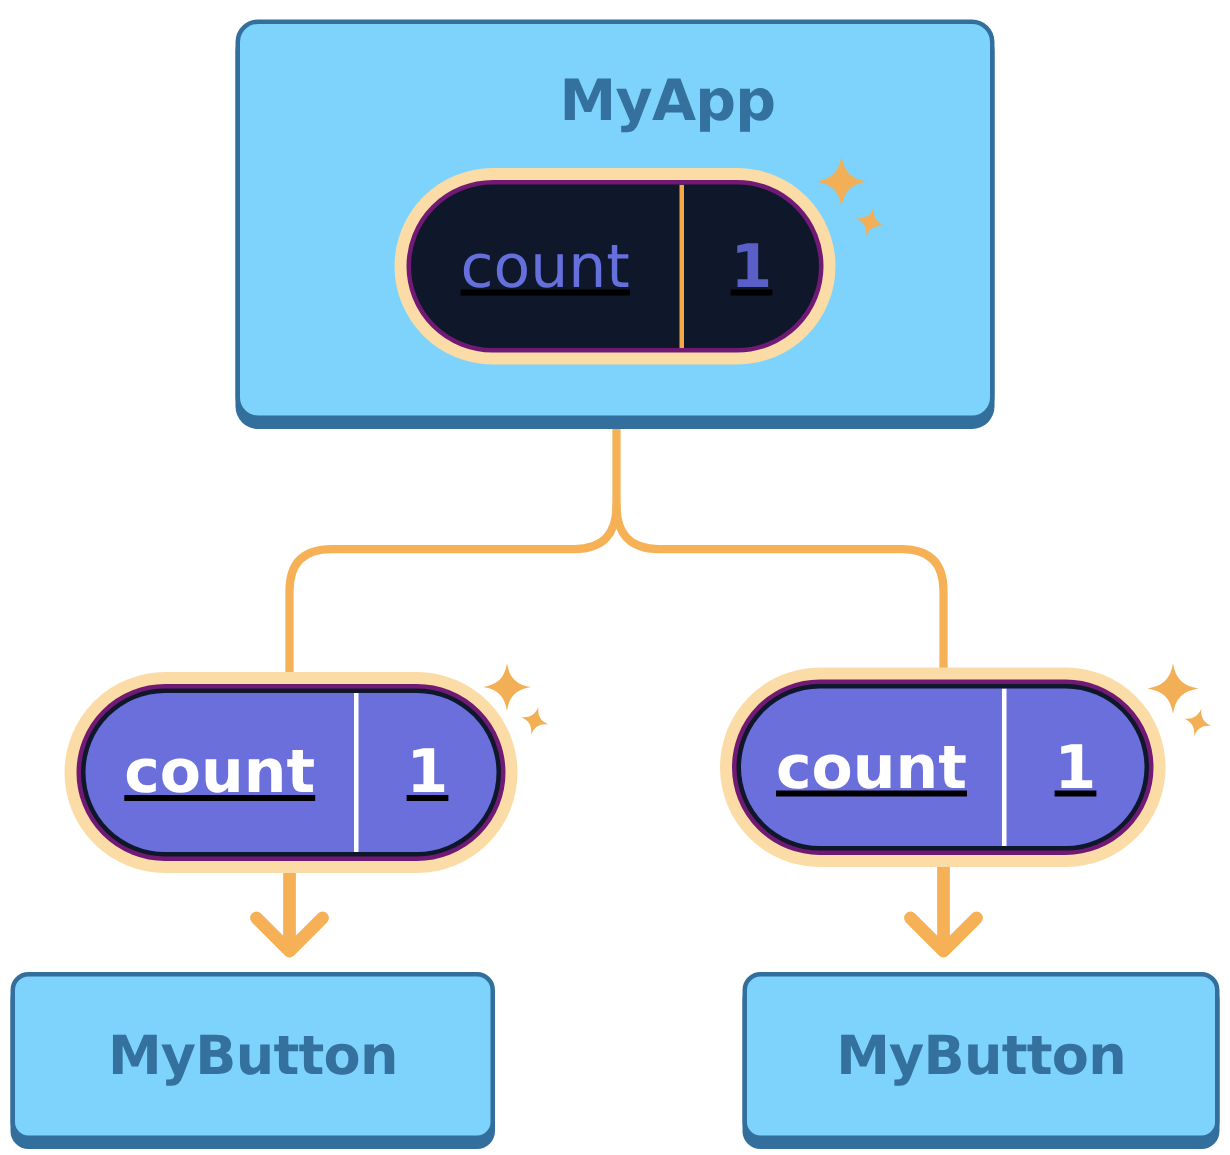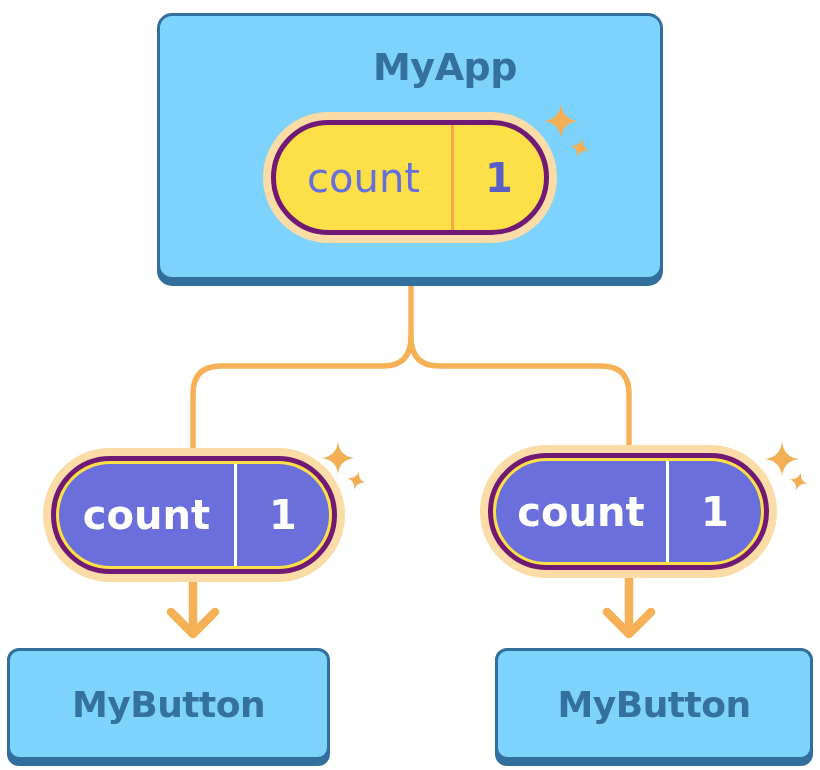--- a/index.html
+++ b/index.html
@@ -41,25 +41,26 @@
   
   .pill-glow {
     position: absolute;
     background: #FBDCA6;
     border-radius: 999px;
     padding: 8px;
     box-sizing: border-box;
   }
   .pill-ring {
     width: 100%; height: 100%;
-    background: #fde047;
-    border: 5px solid #701a75;
+    background: #0f172a;
+    border: 3px solid #701a75;
     border-radius: 999px;
     box-sizing: border-box;
     overflow: hidden;
+    text-decoration: underline;
   }
   .pill-core {
     width: 100%; height: 100%;
     display: flex;
     align-items: stretch;
     border-radius: 999px;
     overflow: hidden;
     box-sizing: border-box;
   }
   .pill-dark .pill-ring { padding: 3px; }

